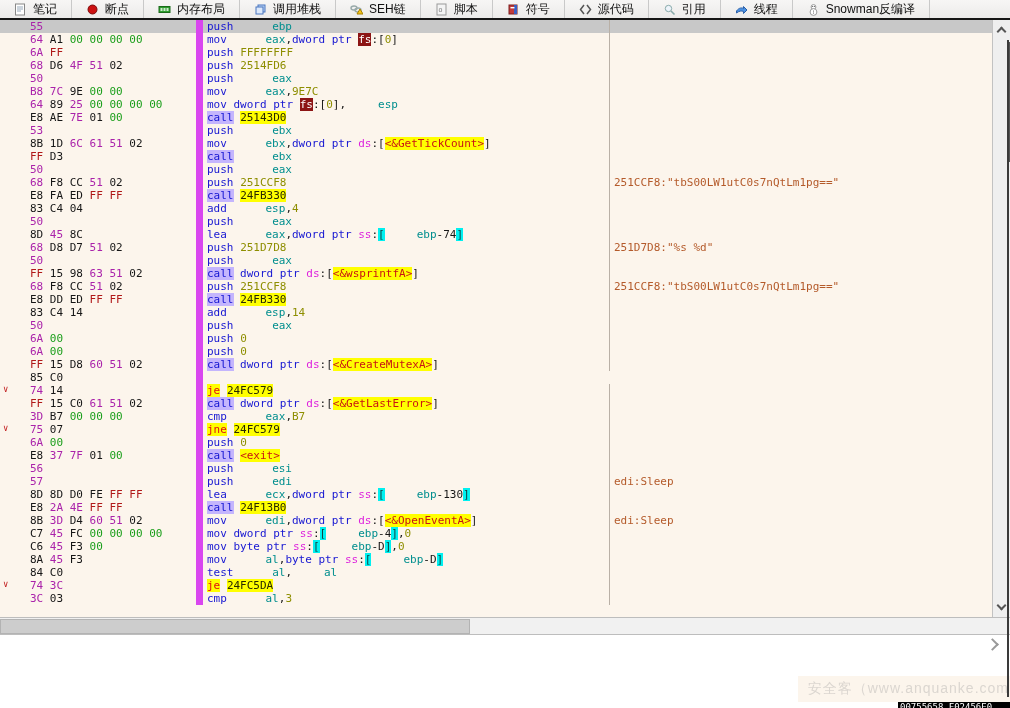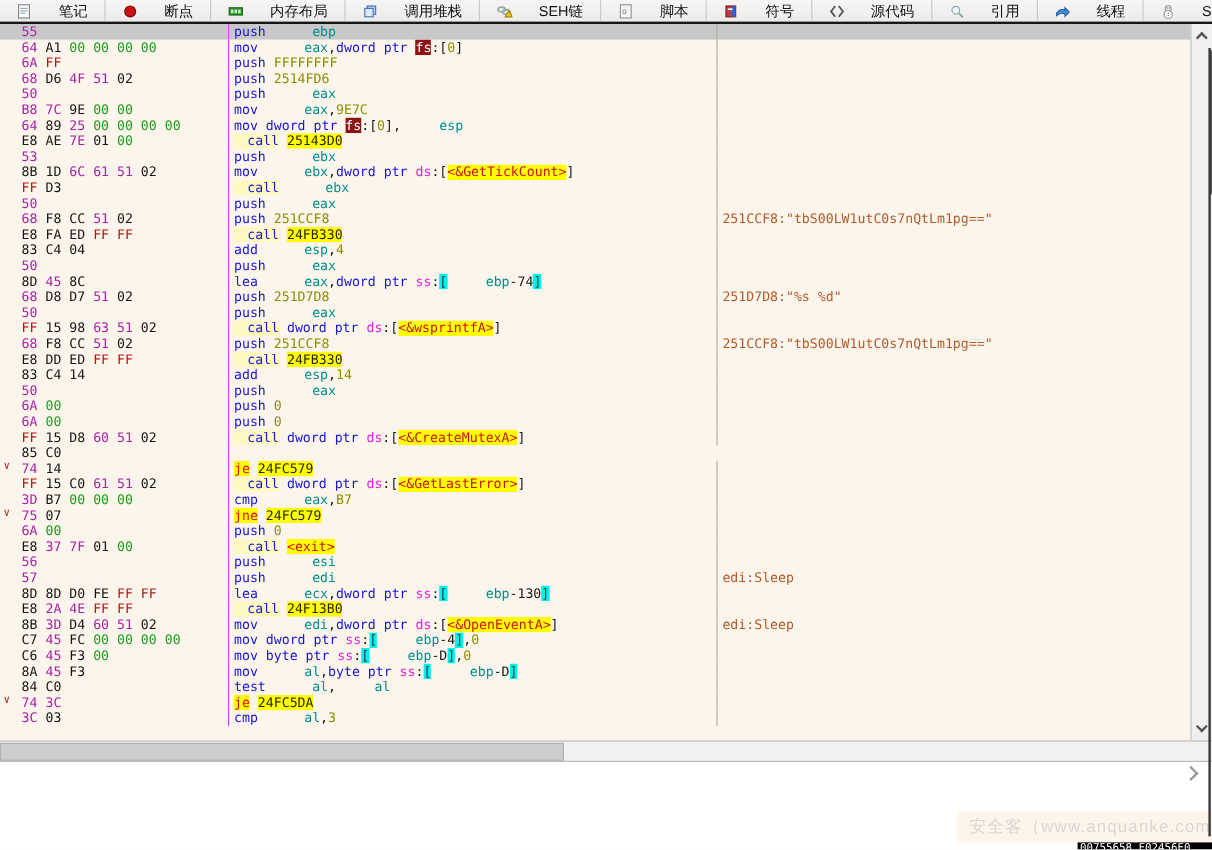--- a/index.html
+++ b/index.html
@@ -5,47 +5,47 @@
   * { margin:0; padding:0; box-sizing:border-box; }
   html,body { width:1010px; height:708px; overflow:hidden; background:#fff;
               font-family:"Liberation Sans", sans-serif; }
   .window { position:relative; width:1010px; height:708px; background:#fff; }
 
   
   .toolbar { position:absolute; left:0; top:0; width:1010px; height:20px;
              background:linear-gradient(#f7f6f5,#ecebea);
              border-bottom:2px solid #161616;
              display:flex; align-items:stretch; overflow:hidden; }
-  .tab { display:flex; align-items:center; gap:22px; padding:0 14px;
+  .tab { display:flex; align-items:center; gap:6px; padding:0 14px;
          border-right:1px solid #c9c9c9; font-size:12px; color:#111;
          white-space:nowrap; cursor:default; }
   .tab .ic { width:13px; height:13px; flex:0 0 13px; }
 
   
   .disasm { position:absolute; left:0; top:20px; width:992px; height:597px;
             background:#fcf5ec; overflow:hidden;
             font-family:"DejaVu Sans Mono", monospace; font-size:11px; }
   .row { display:flex; height:13px; line-height:13px; white-space:pre; }
   .row.sel { background:#c8c8c8; }
   .gut  { flex:0 0 18px; position:relative; }
   .gut .jarrow { position:absolute; left:3px; top:-1px; color:#c22222; font-size:9px; }
-  .bytes { flex:0 0 173px; border-right:1px solid #d946ef; overflow:hidden; }
+  .bytes { flex:0 0 173px; border-right:7px solid #d946ef; overflow:hidden;margin-left:12px; }
   .instr { flex:0 0 407px; border-right:1px solid #b9b0a6; padding-left:4px; overflow:hidden; }
   .cmt   { flex:1 1 auto; padding-left:4px; overflow:hidden; color:#b45a2a; }
 
   .b-k { color:#161616; } .b-z { color:#1a9e1a; }
   .b-f { color:#b01818; } .b-a { color:#aa22aa; }
 
   .mn  { color:#1616d2;margin-top:16px; }
   .reg { color:#008e8e;margin-left:32px; }
   .num { color:#8e8e00; }
   .seg { color:#dd22dd; }
   .pl  { color:#161616; }
   .fsx { background:#8c1414; color:#fff; }
-  .chl { background:#fef9c3; color:#1616d2;padding-left:11px; }
+  .chl { background:#c4b5fd; color:#1616d2; }
   .jhl { background:#ffff00; color:#e01010; }
   .tgt { background:#ffff00; color:#282800; }
   .sym { background:#ffff00; color:#c81414; }
   .brk { background:#00f0f0; color:#103c3c; }
 
   
   .vscroll { position:absolute; left:992px; top:20px; width:18px; height:597px;
              background:#efefef; border-left:1px solid #c2c2c2; }
   .chev { position:absolute; left:5px; width:7px; height:7px; }
   .chev-up   { top:8px;  border-left:2px solid #555; border-top:2px solid #555; transform:rotate(45deg); }

